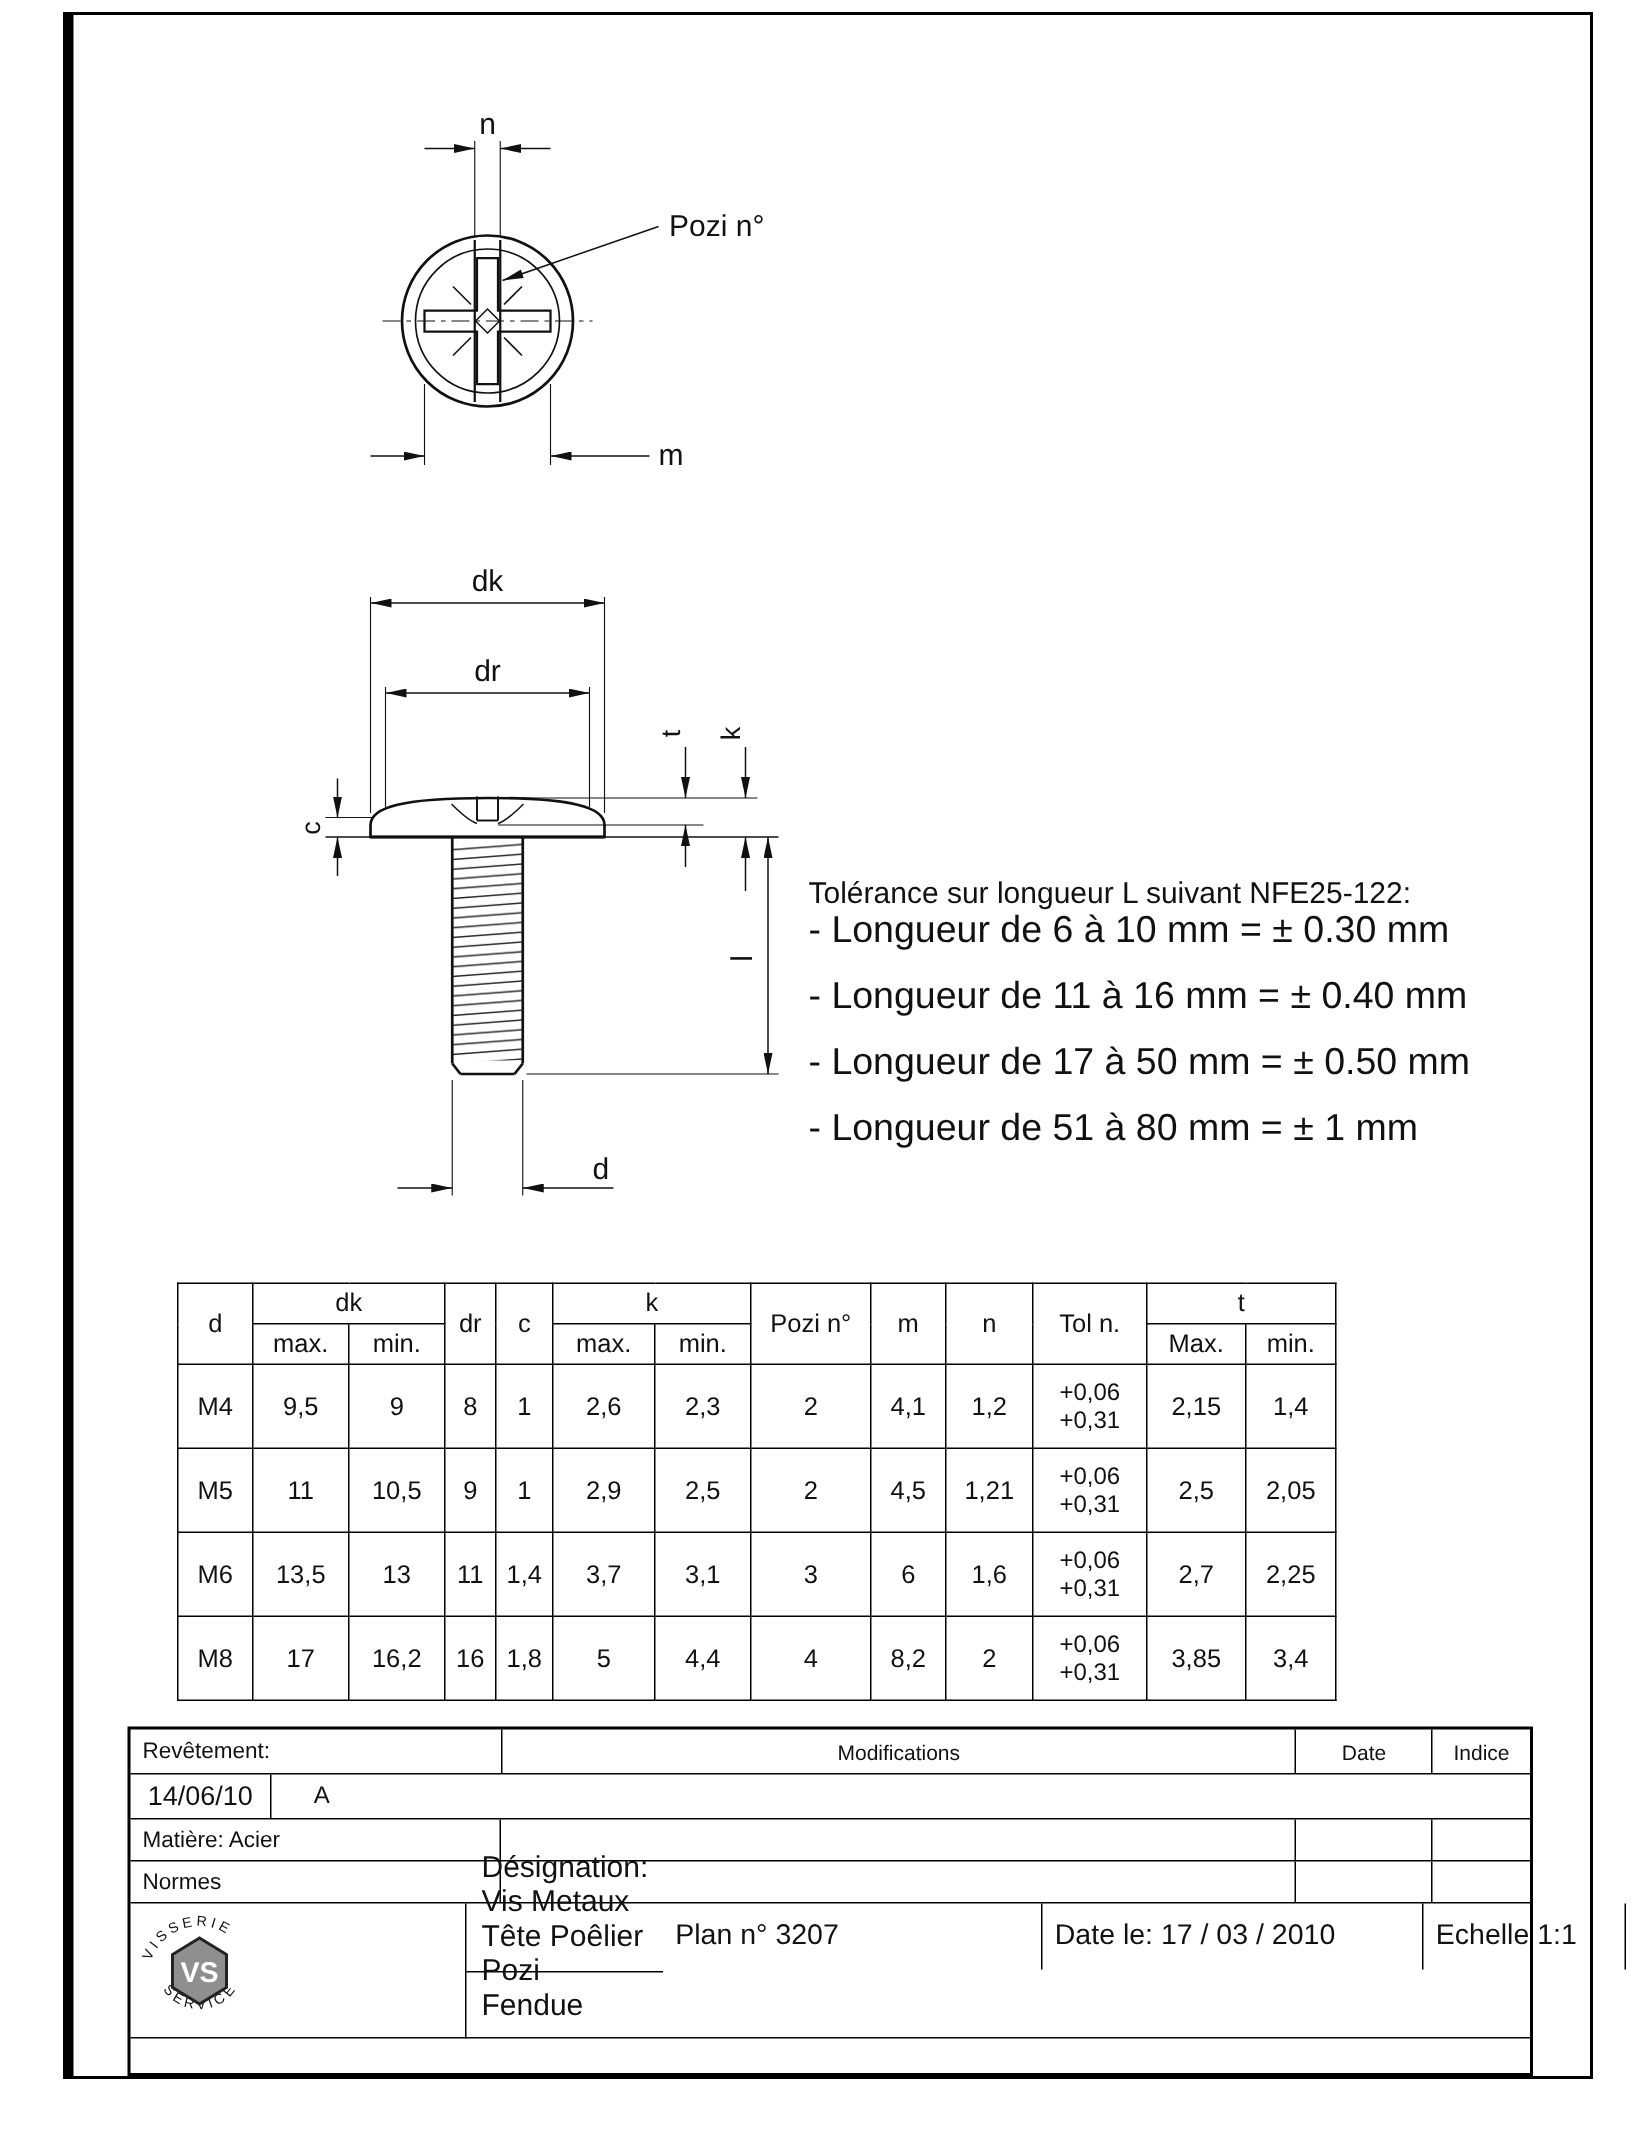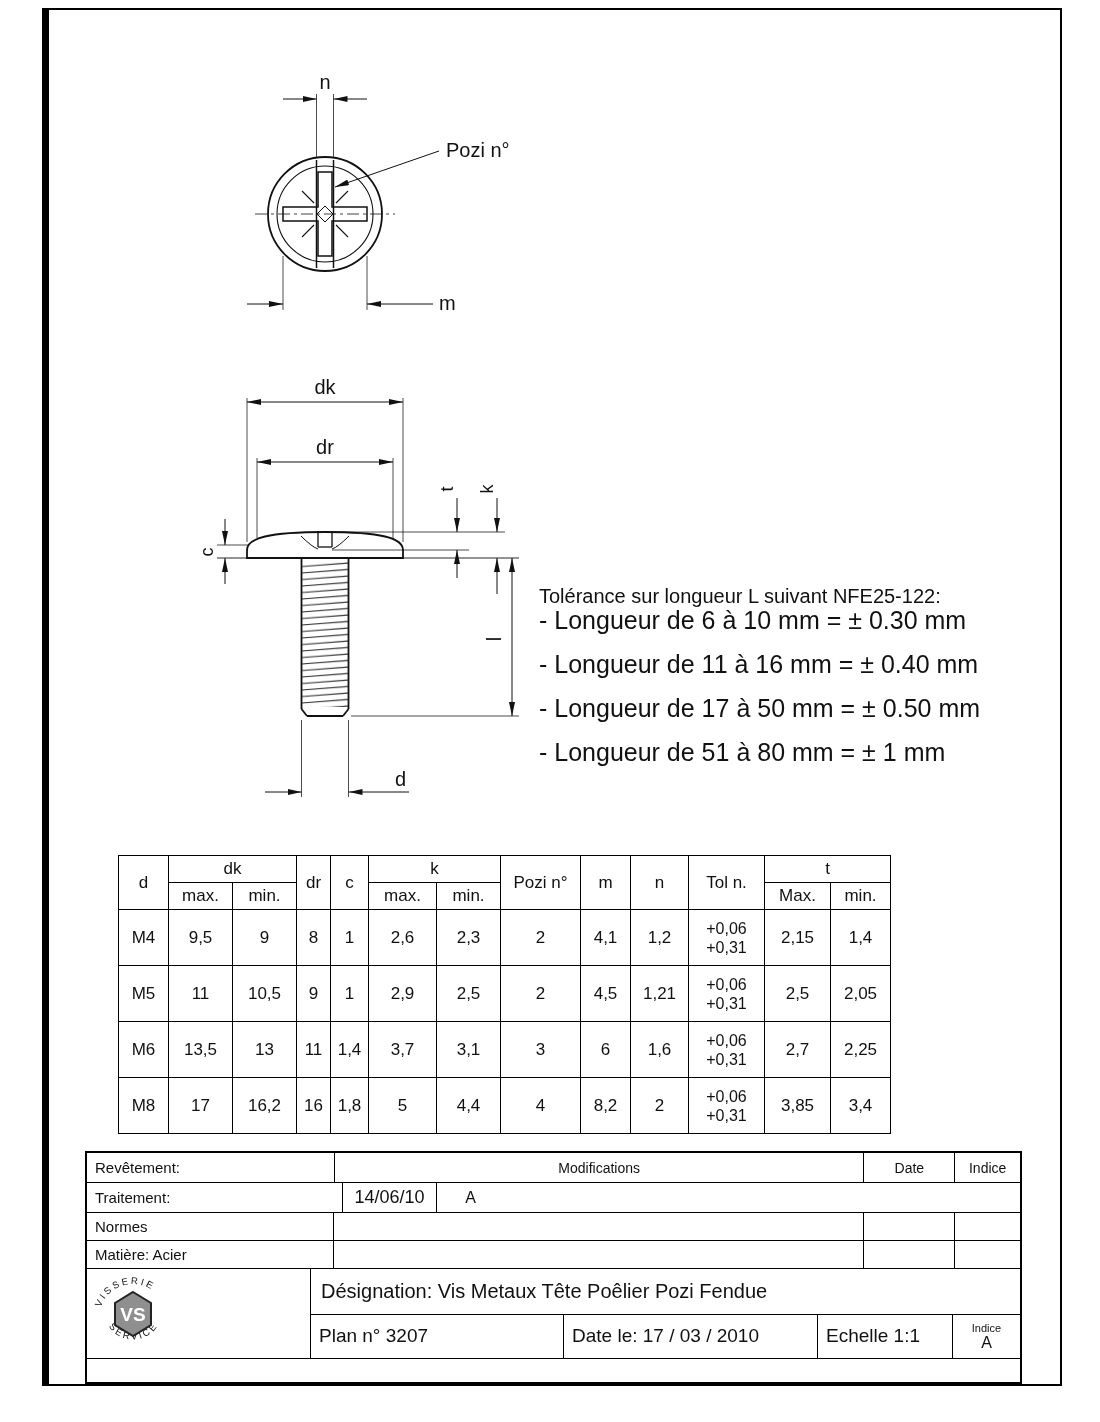--- a/index.html
+++ b/index.html
@@ -35,21 +35,21 @@
           border-right:1.5px solid #000; overflow:hidden; }
   .cell.center { justify-content:center; padding:0; }
   .w-label { width:256px; font-size:15px; }
   .w-mod   { width:548px; }
   .w-date  { width:94px; }
   .w-ind   { width:67px; border-right:none; }
   .hdr     { font-size:14px; }
   .mod-entry { font-size:19px; padding-left:10px; }
   .mod-date  { font-size:18px; }
   .mod-ind   { font-size:16px; }
-  .right-stack { width:709px; display:flex; flex-direction:column; }
+  .right-stack { width:709px; display:flex; flex-direction:row; }
   .designation { height:46px; border-bottom:1.5px solid #000; display:flex;
                  align-items:center; padding:0 10px; font-size:20px; }
   .bot-row { display:flex; height:44px; }
   .plan    { width:253px; font-size:19px;text-align:right; }
   .datele  { width:254px; font-size:19px; }
   .echelle { width:135px; font-size:19px; }
   .ind2 { width:67px; border-right:none; flex-direction:column; justify-content:center;
           align-items:center; padding:0; }
   .ind2-label { font-size:11px; line-height:12px; }
   .ind2-value { font-size:16px; line-height:17px; }
@@ -302,32 +302,31 @@
     </table>
 
     <div class="tb">
       <div class="tb-row" style="height:30px">
         <div class="cell w-label">Revêtement:</div>
         <div class="cell w-mod center hdr">Modifications</div>
         <div class="cell w-date center hdr">Date</div>
         <div class="cell w-ind center hdr">Indice</div>
       </div>
       <div class="tb-row" style="height:30px">
-        <div class="cell w-label">Traitement:</div>
         <div class="cell w-date center mod-date">14/06/10</div>
         <div class="cell w-ind center mod-ind">A</div>
       </div>
       <div class="tb-row" style="height:28px">
-        <div class="cell w-label">Normes</div>
+        <div class="cell w-label">Matière: Acier</div>
         <div class="cell w-mod"></div>
         <div class="cell w-date"></div>
         <div class="cell w-ind"></div>
       </div>
       <div class="tb-row" style="height:28px">
-        <div class="cell w-label">Matière: Acier</div>
+        <div class="cell w-label">Normes</div>
         <div class="cell w-mod"></div>
         <div class="cell w-date"></div>
         <div class="cell w-ind"></div>
       </div>
       <div class="tb-row" style="height:90px">
         <div class="cell logo-cell">
           <svg width="84" height="84" viewBox="0 0 84 84">
             <defs>
               <path id="arcTop" d="M 8 46 A 34 34 0 0 1 76 46"></path>
               <path id="arcBot" d="M 14 46 A 29 29 0 0 0 70 46"></path>

